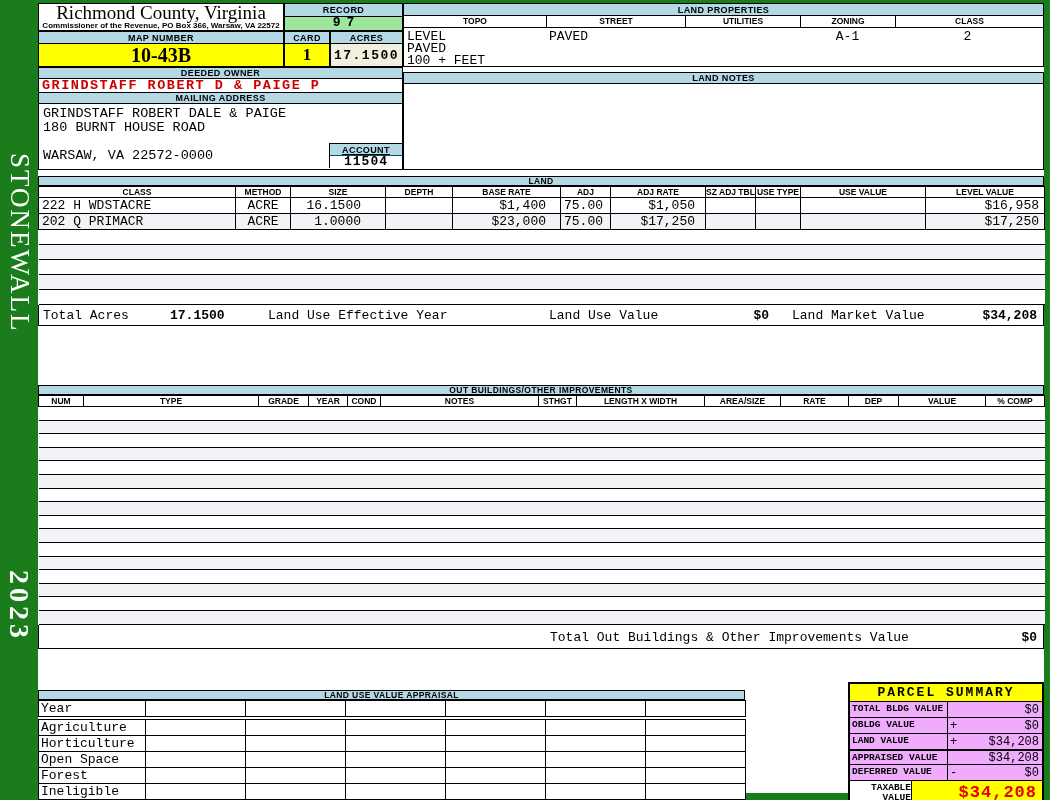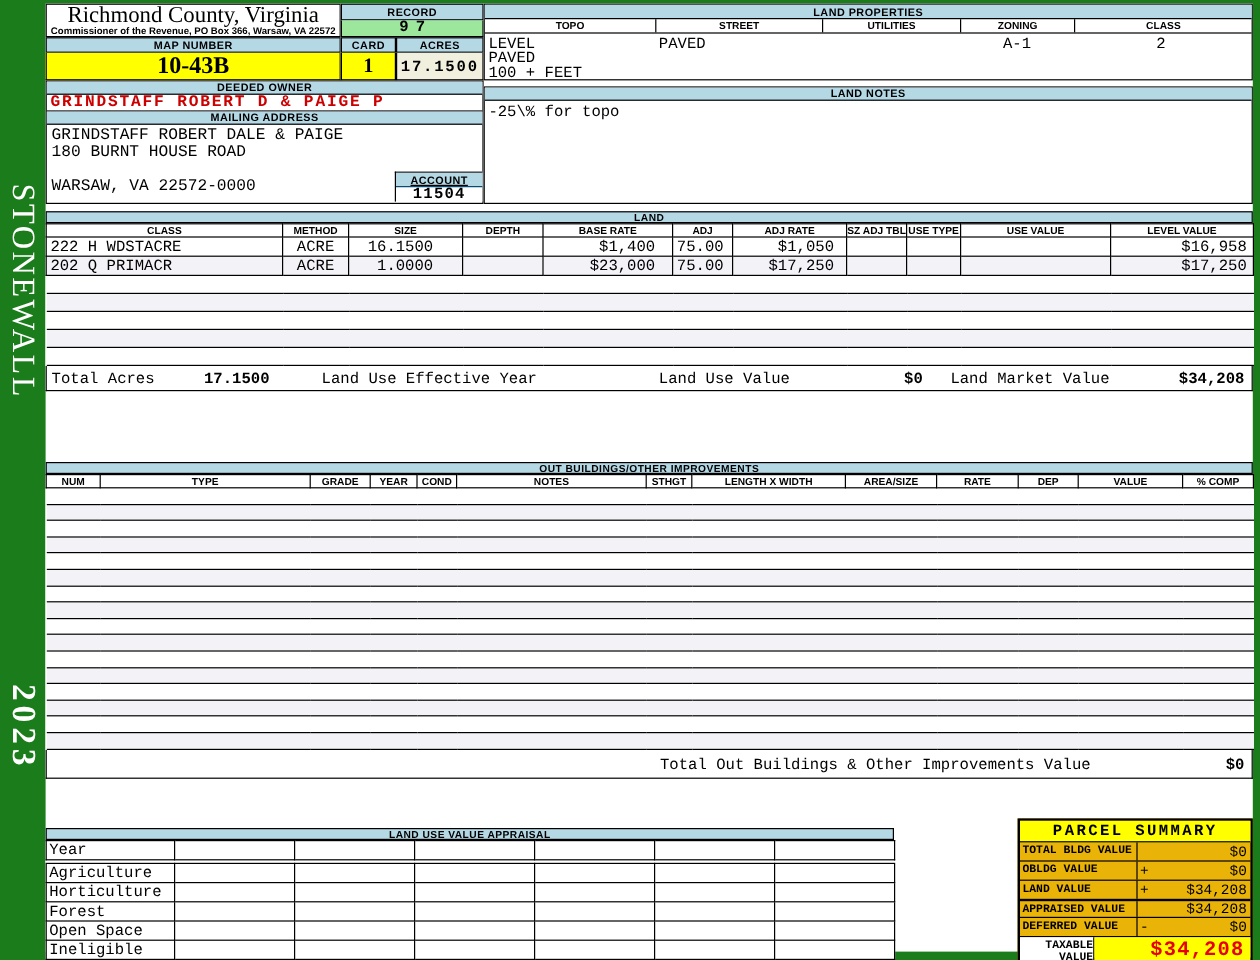--- a/index.html
+++ b/index.html
@@ -88,21 +88,21 @@
   
   #apr-sec { left:38px; top:690px; width:707px; }
   #apr-sec table.grid th { font:13px "Liberation Mono",monospace; font-weight:normal; text-align:left; padding:0 0 0 2px; height:13px; }
   #apr-sec table.grid td { height:13px; }
   #apr-sec tr.year-row th, #apr-sec tr.year-row td { height:14px; }
   #apr-sec tr.gap td { height:3px; border-left:none; border-right:none; background:#fff; }
   #apr-sec tr.totals th { font-weight:bold; }
   #apr-sec tbody tr:nth-child(even) td { background:#fff; }
 
   
-  #ps-box { left:848px; top:682px; width:196px; height:118px; border:2px solid #000; background:#eab308; }
+  #ps-box { left:848px; top:682px; width:196px; height:118px; border:2px solid #000; background:#f0abfc; }
   #ps-title { height:18px; background:#ffff00; border-bottom:1px solid #000; display:flex; align-items:center; justify-content:center;
               font:bold 13px "Liberation Mono",monospace; letter-spacing:2px; }
   .ps-row { display:flex; height:16px; border-bottom:1px solid #000; }
   .ps-row.thick { border-top:1px solid #000; height:15px; }
   .ps-label { width:98px; border-right:1px solid #000; font:bold 9.5px/14px "Liberation Mono",monospace; padding-left:2px; white-space:nowrap; overflow:hidden; }
   .ps-val { flex:1; display:flex; align-items:center; font:12px "Liberation Mono",monospace; }
   .ps-op { padding-left:2px; width:12px; }
   .ps-amount { margin-left:auto; padding-right:3px; }
   #ps-taxable { display:flex; height:23px; }
   #ps-taxlabel { width:62px; border-right:1px solid #000; background:#fff; font:bold 9.5px/10px "Liberation Mono",monospace;
@@ -171,21 +171,20 @@
       <div class="addr-line" style="top:45px">WARSAW, VA 22572-0000</div>
       <div id="acct-box">
         <div class="strip">ACCOUNT</div>
         <div id="acct-val">11504</div>
       </div>
     </div>
   </div>
 
   <div class="box" id="notes-box">
     <div class="strip">LAND NOTES</div>
-    <div id="note-text">-25\% for topo</div>
   </div>
 
   <div class="sec" id="land-sec">
     <div class="strip">LAND</div>
     <table class="grid">
       <colgroup>
         <col style="width:197px">
           <col style="width:55px">
           <col style="width:95px">
           <col style="width:67px">
@@ -396,30 +395,30 @@
           <tr>
             <th>Horticulture</th>
             <td></td>
             <td></td>
             <td></td>
             <td></td>
             <td></td>
             <td></td>
           </tr>
           <tr>
+            <th>Open Space</th>
+            <td></td>
+            <td></td>
+            <td></td>
+            <td></td>
+            <td></td>
+            <td></td>
+          </tr>
+          <tr>
             <th>Forest</th>
-            <td></td>
-            <td></td>
-            <td></td>
-            <td></td>
-            <td></td>
-            <td></td>
-          </tr>
-          <tr>
-            <th>Open Space</th>
             <td></td>
             <td></td>
             <td></td>
             <td></td>
             <td></td>
             <td></td>
           </tr>
           <tr>
             <th>Ineligible</th>
             <td></td>

